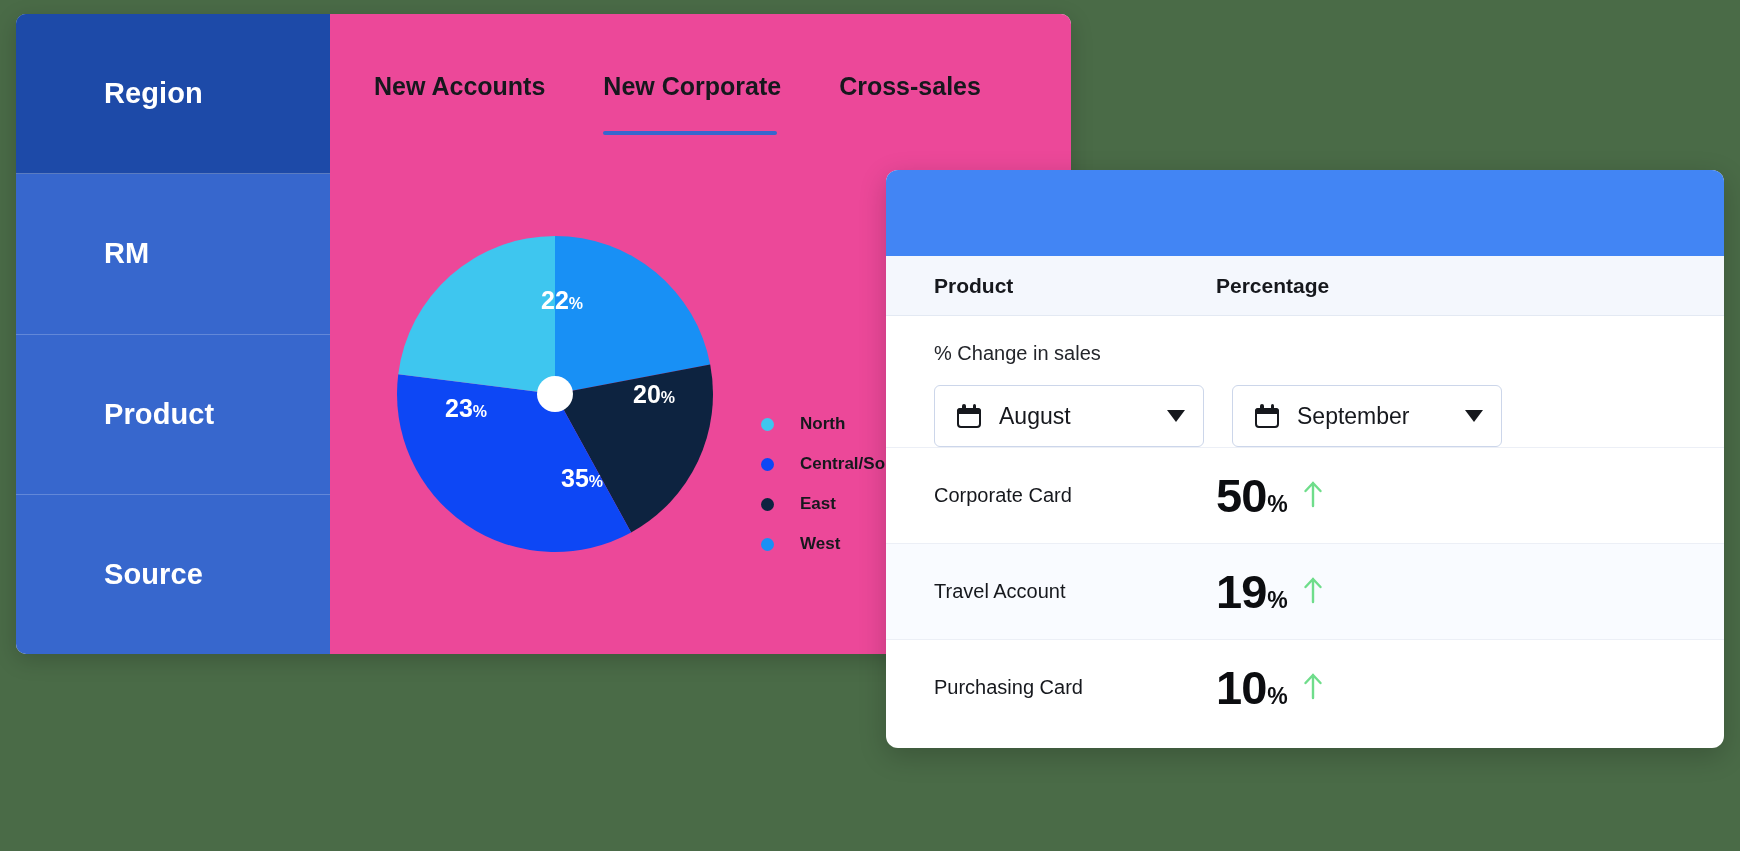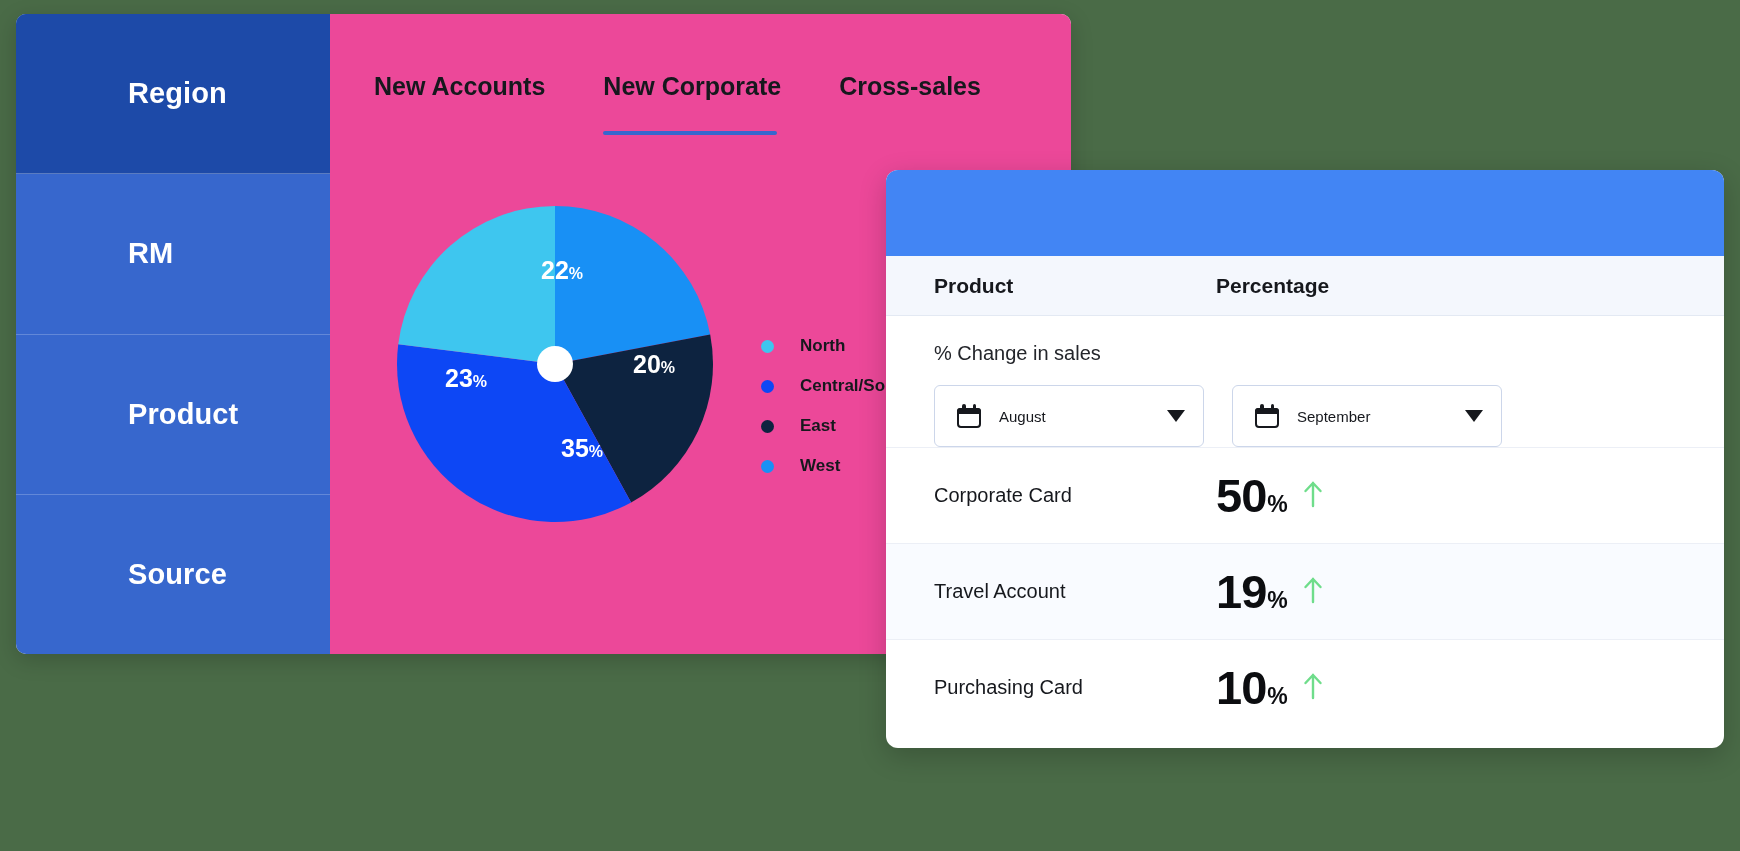--- a/index.html
+++ b/index.html
@@ -22,21 +22,21 @@
     overflow: hidden;
   }
   #sidebar {
     width: 314px; height: 100%;
     background: #3767cd;
     display: flex; flex-direction: column;
   }
   .sidebar-item {
     flex: 1 1 0;
     display: flex; align-items: center;
-    padding-left: 112px;
+    padding-left: 88px;
     color: #ffffff;
     font-size: 29px; font-weight: 700;
     letter-spacing: .1px;
     border-bottom: 1px solid rgba(255,255,255,.22);
     cursor: pointer;
   }
   .sidebar-item:last-child { border-bottom: none; }
   .sidebar-item.active { background: #1d4aa8; border-bottom-color: rgba(255,255,255,.28); }
 
   #content { flex: 1; position: relative; background: #ec4899; }
@@ -59,21 +59,21 @@
     content: "";
     position: absolute; left: 0; right: 4px; bottom: 0;
     height: 4px; border-radius: 2px;
     background: #3767cd;
   }
 
   
   #chart-area {
     position: absolute; left: 0; top: 160px;
     width: 100%; height: 380px;
-    display: flex; align-items: center;
+    display: flex; align-items: flex-end;
   }
   #pie-wrap { position: relative; margin-left: 65px; width: 320px; height: 320px; }
   #pie-svg { display: block; width: 320px; height: 320px; }
   .pie-label {
     position: absolute;
     color: #fff; font-weight: 700; font-size: 25px;
     white-space: nowrap;
     pointer-events: none;
   }
   .pie-label .pct { font-size: 16px; font-weight: 700; }
@@ -128,21 +128,21 @@
   .cal-icon .bar {
     position: absolute; left: 0; top: 4px; width: 24px; height: 6px;
     background: #16181d; border-radius: 3px 3px 0 0;
   }
   .cal-icon .t1, .cal-icon .t2 {
     position: absolute; top: 0; width: 3.5px; height: 7px;
     background: #16181d; border-radius: 2px;
   }
   .cal-icon .t1 { left: 5px; }
   .cal-icon .t2 { right: 5px; }
-  .select-label { margin-left: 18px; font-size: 15px; color: #16181d; flex: 1; }
+  .select-label { margin-left: 18px; font-size: 23px; color: #16181d; flex: 1; }
   .caret {
     width: 0; height: 0; flex: none;
     border-left: 9px solid transparent; border-right: 9px solid transparent;
     border-top: 12px solid #16181d;
   }
 
   .data-row {
     height: 96px;
     display: flex; align-items: center;
     border-top: 1px solid #eceff6;

